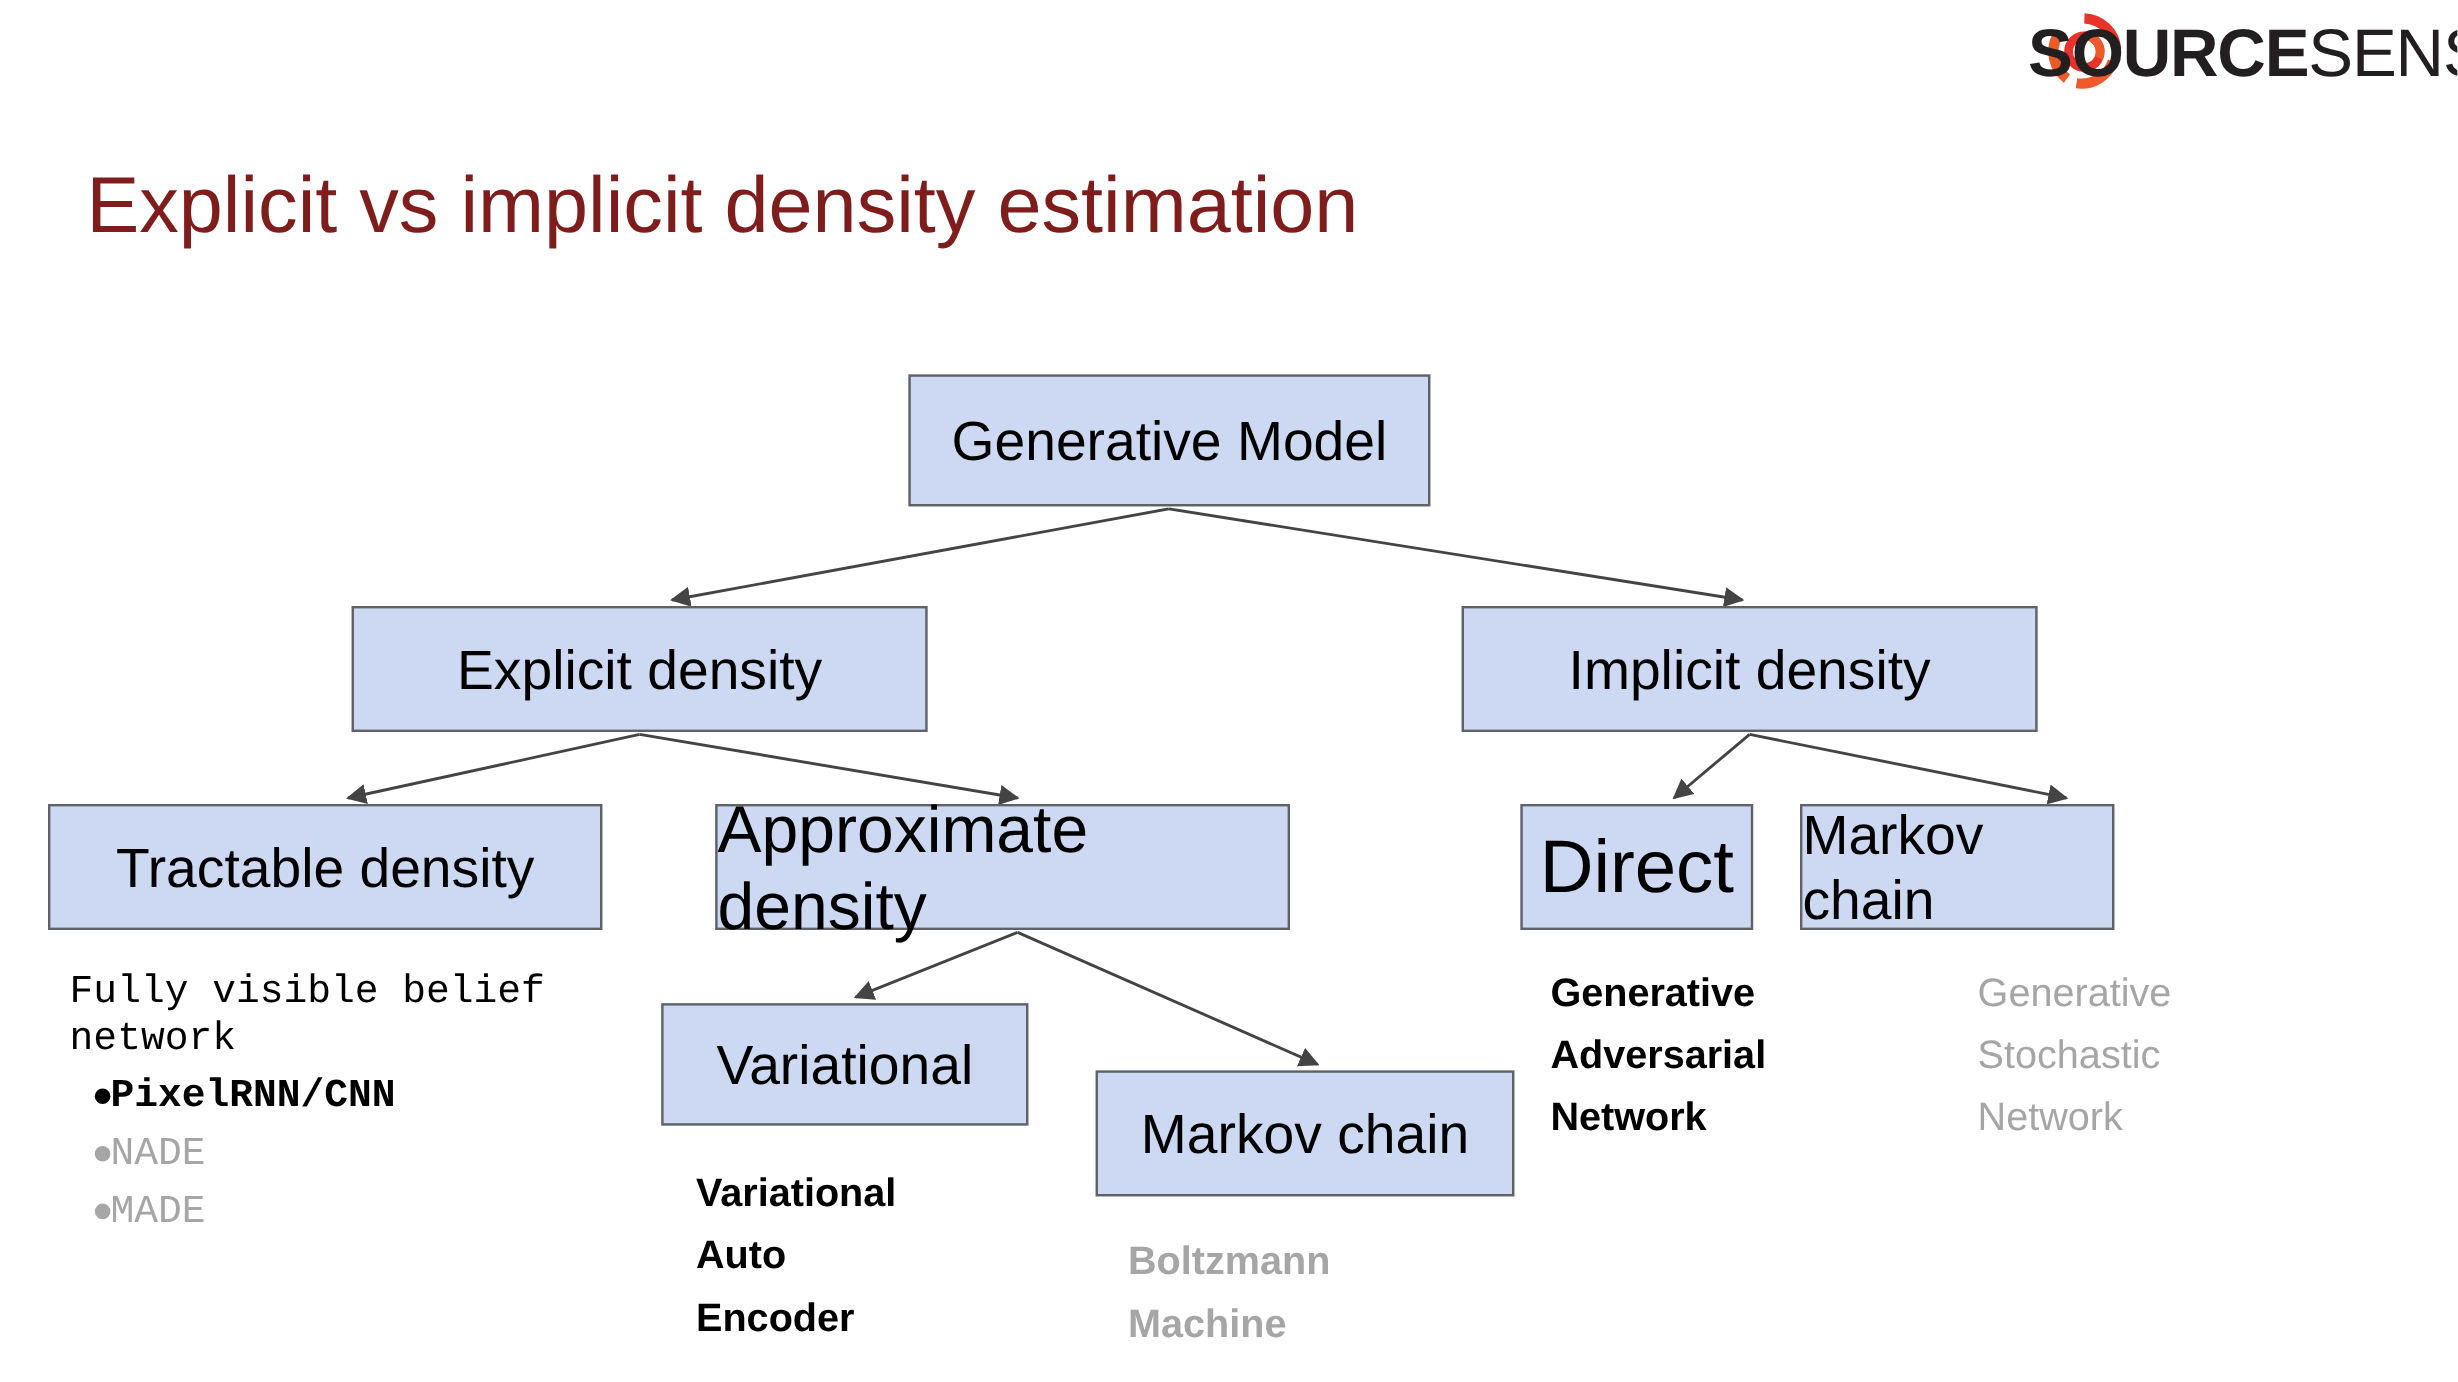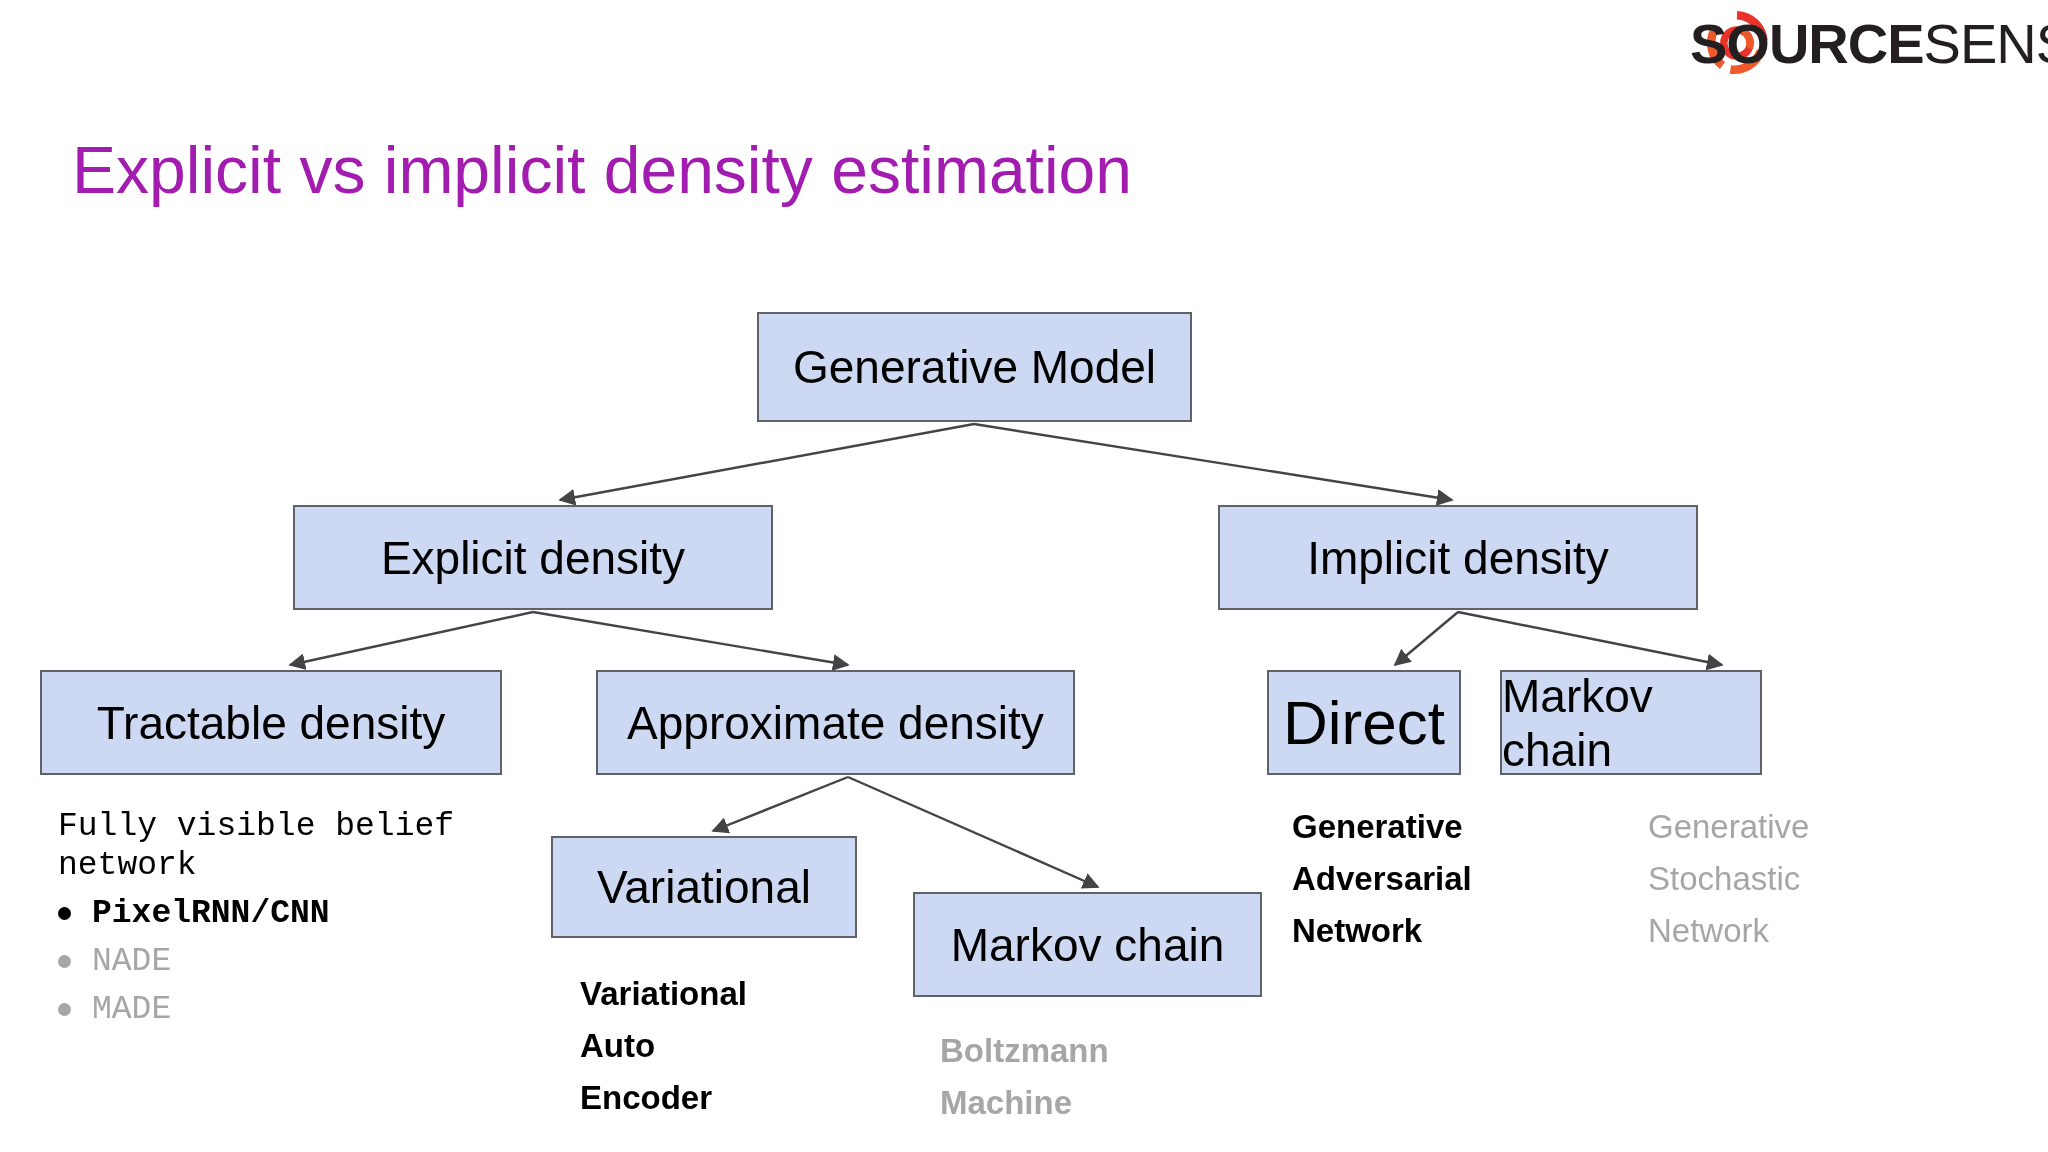--- a/index.html
+++ b/index.html
@@ -54,21 +54,21 @@
   #logo-text .o-slot { color: #231f20; font-weight: 700; }
 
   
   #title {
     position: absolute;
     left: 72px;
     top: 92px;
     font-size: 66px;
     font-weight: 400;
     line-height: 1.05;
-    color: #a21caf;
+    color: #7f1d1d;
     white-space: nowrap;
   }
 
   
   #connectors {
     position: absolute;
     left: 0;
     top: 0;
     width: 2048px;
     height: 1152px;
@@ -87,21 +87,21 @@
     color: #000000;
     font-weight: 400;
     z-index: 2;
   }
   .node span { display: block; }
 
   #node-generative-model { left: 757px;  top: 312px; width: 435px; height: 110px; font-size: 46px; }
   #node-explicit-density { left: 293px;  top: 505px; width: 480px; height: 105px; font-size: 46px; }
   #node-implicit-density { left: 1218px; top: 505px; width: 480px; height: 105px; font-size: 46px; }
   #node-tractable-density{ left: 40px;   top: 670px; width: 462px; height: 105px; font-size: 46px; }
-  #node-approximate-density{ left: 596px; top: 670px; width: 479px; height: 105px; font-size: 46px; }
+  #node-approximate-density{ left: 596px; top: 670px; width: 479px; height: 105px; font-size: 55px; }
   #node-direct           { left: 1267px; top: 670px; width: 194px; height: 105px; font-size: 62px; }
   #node-markov-chain-implicit { left: 1500px; top: 670px; width: 262px; height: 105px; font-size: 46px; }
   #node-variational      { left: 551px;  top: 836px; width: 306px; height: 102px; font-size: 46px; }
   #node-markov-chain-approx   { left: 913px; top: 892px; width: 349px; height: 105px; font-size: 46px; }
 
   
   .annotation {
     position: absolute;
     z-index: 3;
     line-height: 1.18;
@@ -112,20 +112,21 @@
   #ann-tractable ul {
     list-style: none;
     margin: 6px 0 0 0;
     padding: 0;
   }
   #ann-tractable li {
     display: flex;
     align-items: baseline;
     margin-top: 9px;
     font-size: 33px;
+    text-align: right;
   }
   #ann-tractable li .dot {
     width: 34px;
     flex: 0 0 34px;
     display: inline-block;
   }
   #ann-tractable li .dot::before {
     content: "";
     display: inline-block;
     width: 13px;

